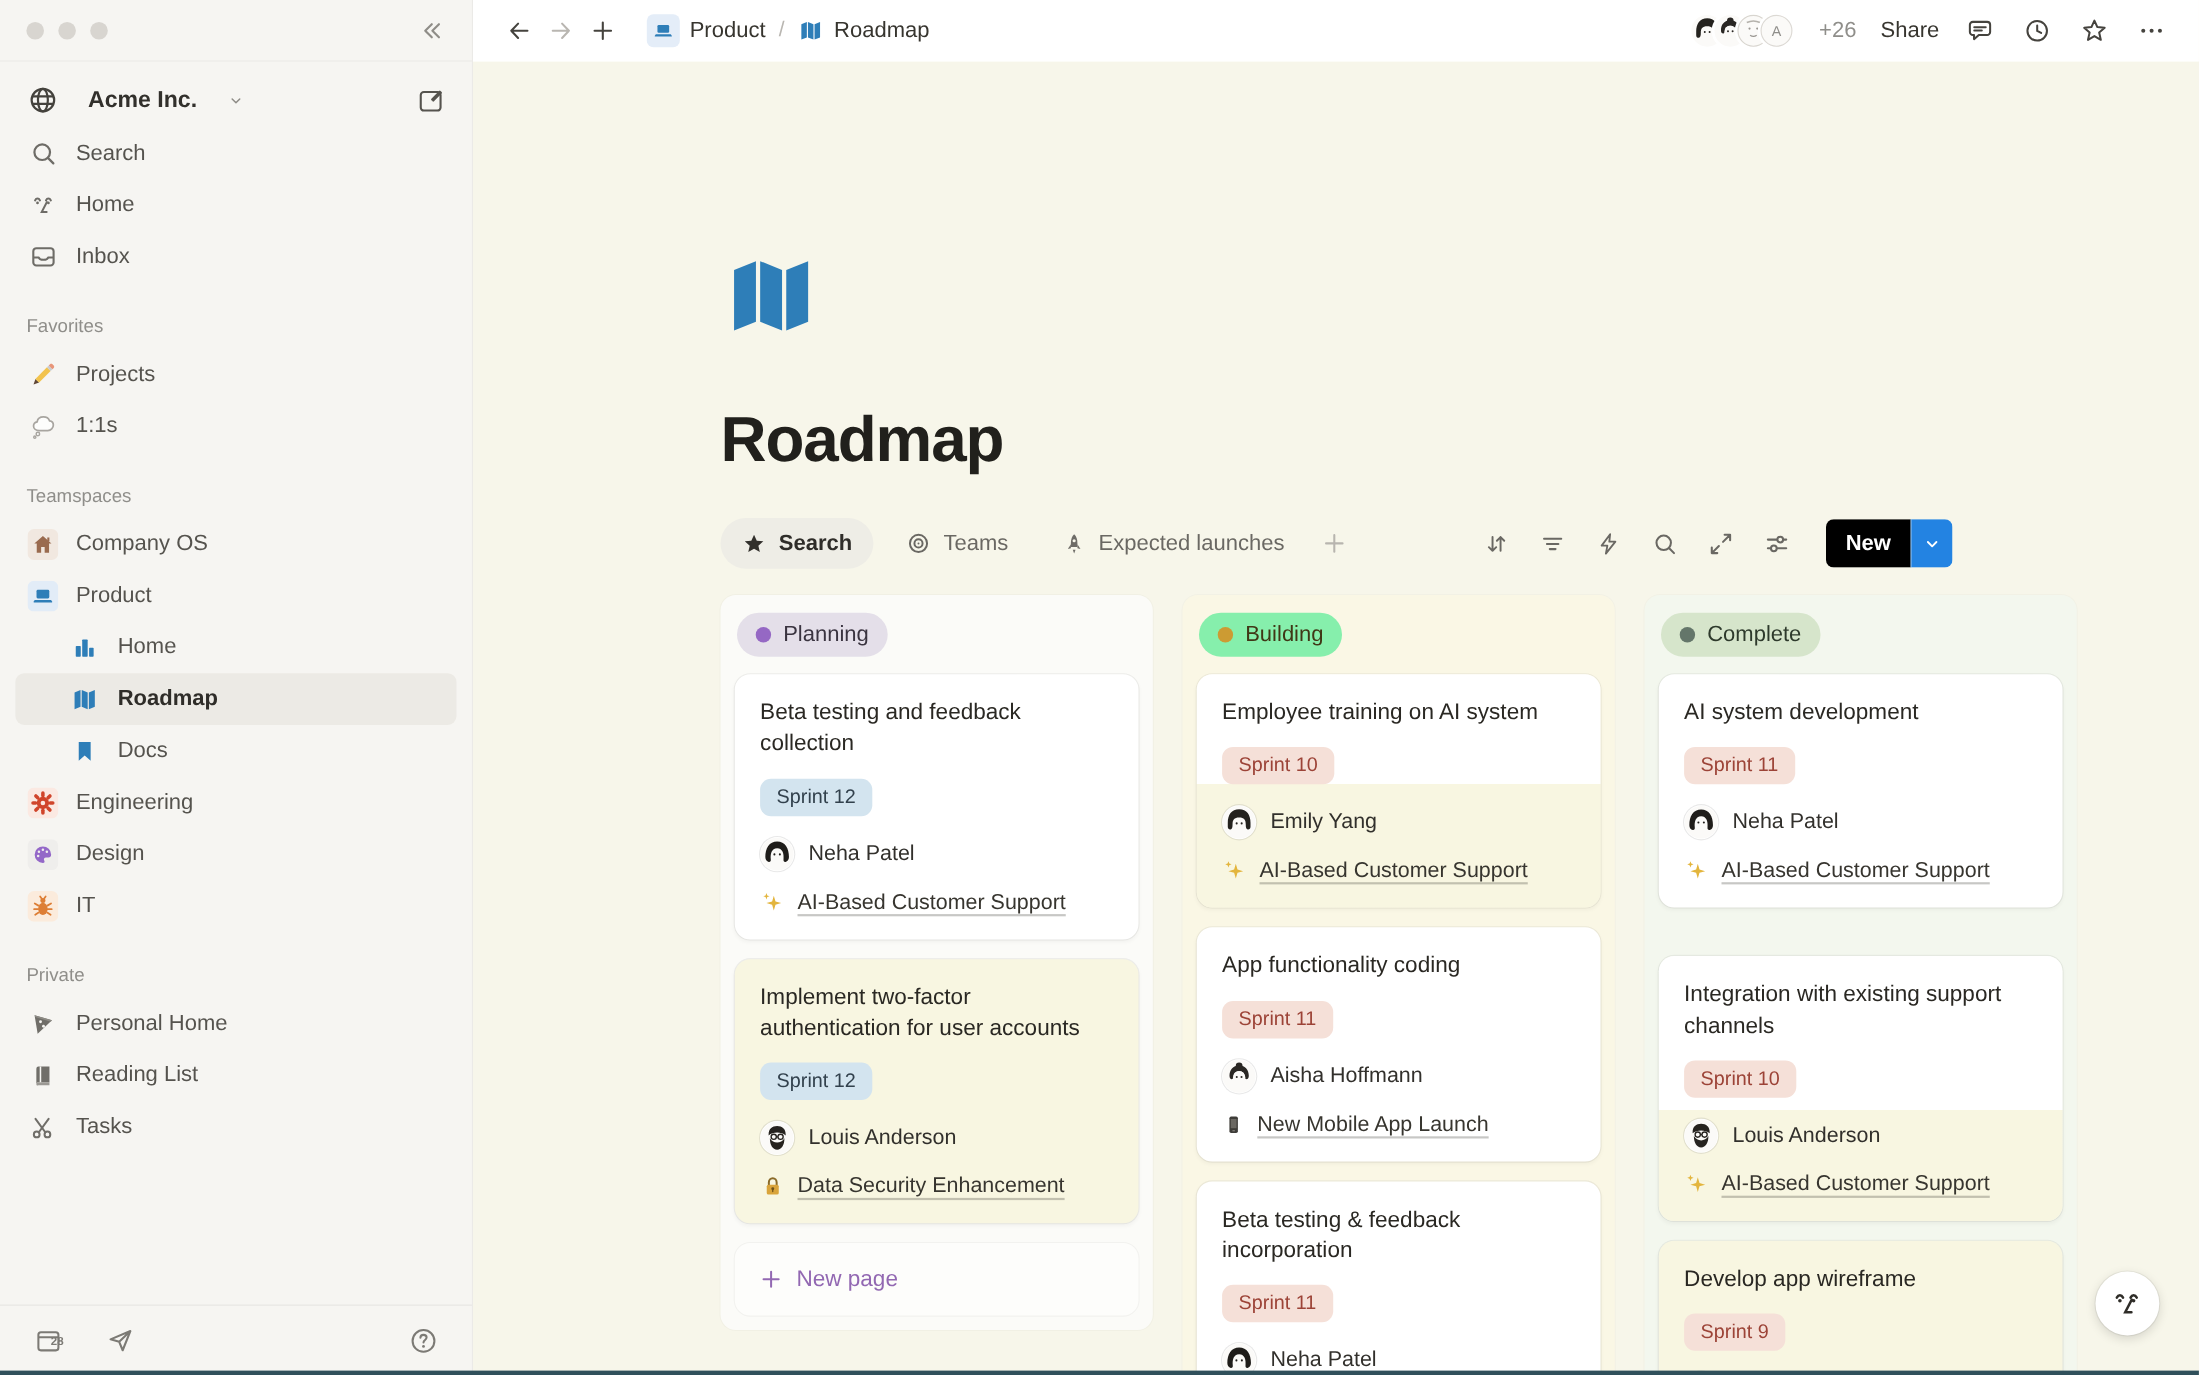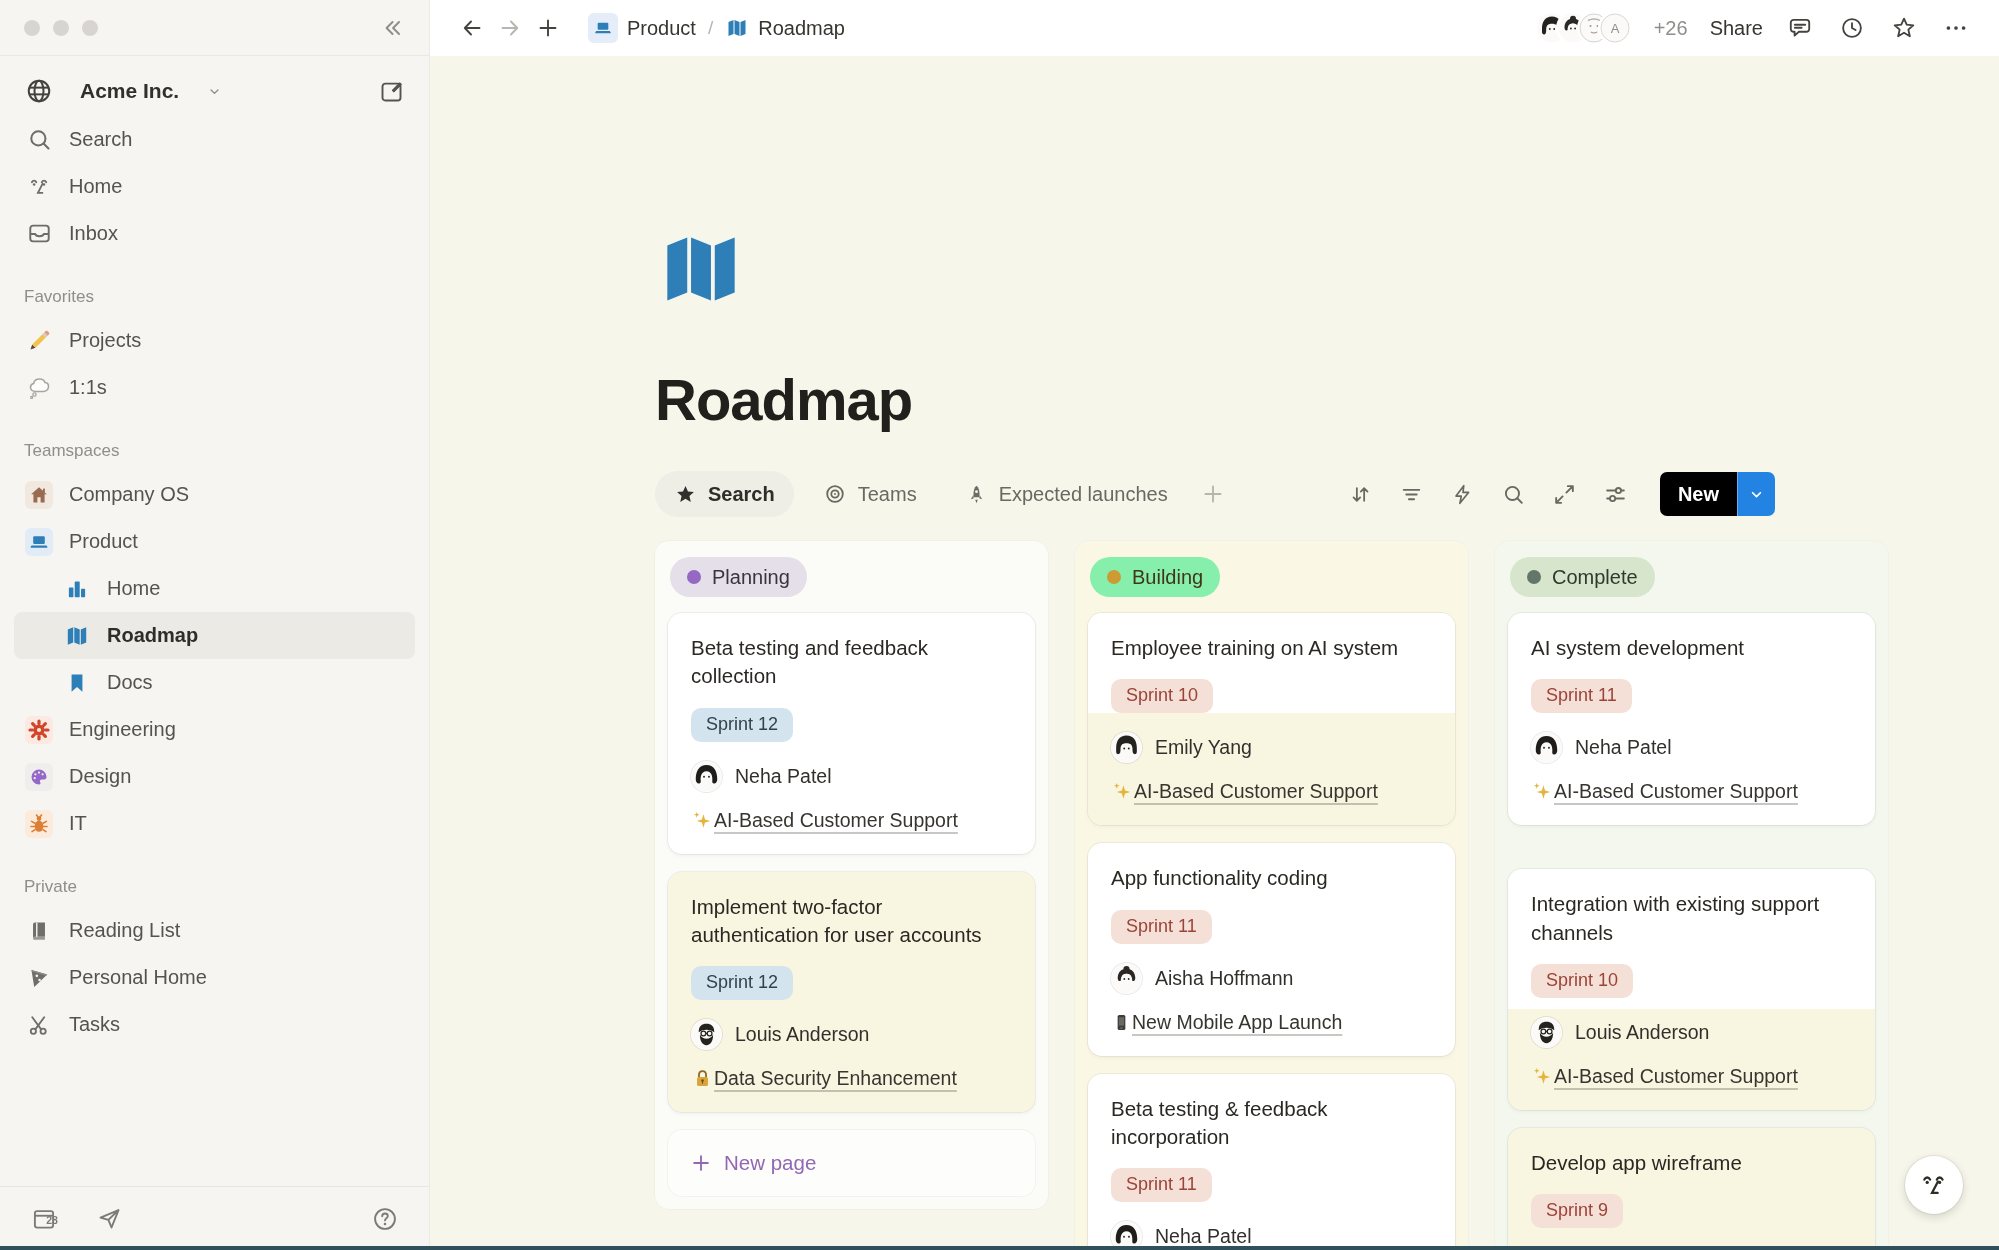--- a/index.html
+++ b/index.html
@@ -74,21 +74,21 @@
   .card { background:#fff; border-radius:14px; box-shadow:0 0 0 1px rgba(15,15,15,0.055), 0 2px 4px rgba(15,15,15,0.045); padding:21px 23px 22px; margin-bottom:18px; cursor:pointer; }
   .card.cream { background:#F8F6E1; }
   .card.split50 { background:linear-gradient(#FFFFFF 47%, #F8F6E1 47%); }
   .card.split60 { background:linear-gradient(#FFFFFF 58%, #F8F6E1 58%);margin-top:44px; }
   .card-title { font-size:20.5px; font-weight:500; color:#2A2823; line-height:1.38; }
   .tag { display:inline-block; margin-top:17px; padding:6px 15px 7px; border-radius:10px; font-size:18px; }
   .tag.blue { background:#D3E4EF; color:#32414D; }
   .tag.red  { background:#F5E0D8; color:#9C4337; }
   .person { display:flex; align-items:center; gap:13px; margin-top:19px; font-size:19.5px; color:#32302C; }
   .avatar-sm { width:31px; height:31px; border-radius:50%; background:#fff; box-shadow:0 0 0 1px rgba(0,0,0,0.09); flex:0 0 31px; }
-  .link-row { display:flex; align-items:center; margin-top:17px; font-size:19.5px; font-weight:500; color:#37352F; }
+  .link-row { display:flex; align-items:center; gap:11px; margin-top:17px; font-size:19.5px; font-weight:500; color:#37352F; }
   .link-row .txt { text-decoration:underline; text-decoration-color:rgba(55,53,47,0.28); text-decoration-thickness:1.5px; text-underline-offset:5px; }
   .newpage { display:flex; align-items:center; gap:12px; background:#FDFDFB; border-radius:14px; box-shadow:0 0 0 1px rgba(15,15,15,0.04); height:66px; padding:0 22px; color:#9268B2; font-size:20.5px; font-weight:500; cursor:pointer; }
 
   .ai-fab { position:absolute; right:36px; bottom:36px; width:58px; height:58px; border-radius:50%; background:#fff; box-shadow:0 0 0 1px rgba(0,0,0,0.06), 0 3px 10px rgba(0,0,0,0.14); display:flex; align-items:center; justify-content:center; cursor:pointer; z-index:5; }
   .bottom-line { position:absolute; left:0; right:0; bottom:0; height:4px; background:#30505B; z-index:9; }
 </style>
 </head>
 <body>
 
 <aside class="sidebar">
@@ -291,37 +291,37 @@
                 </g>
               </g>
             </svg>
           </span>
           <span>IT</span>
         </div>
         <div class="sb-label">Private</div>
         <div class="sb-item">
           <span class="sb-ic">
             <svg width="26" height="26" viewBox="0 0 24 24">
-              <path d="M6.5,6 A1.8,1.8 0 0 1 8.3,4.2 H17.5 V17.4 H8.3 A1.8,1.8 0 0 0 6.5,19.2 Z" fill="#706E69"></path>
-              <path d="M6.5,19.2 A1.8,1.8 0 0 1 8.3,17.4 H17.5 V20 H8.3 A1.3,1.3 0 0 1 6.5,19.2 Z" fill="#9B9994"></path>
-              <rect x="9.3" y="4.2" width="1.3" height="13.2" fill="#F6F5F2"></rect>
-            </svg>
-          </span>
-          <span>Reading List</span>
-        </div>
-        <div class="sb-item">
-          <span class="sb-ic">
-            <svg width="26" height="26" viewBox="0 0 24 24">
               <path d="M5,4.5 L19.6,8.8 L7.6,20.2 Z" fill="#706E69"></path>
               <path d="M5,4.5 L19.6,8.8 L18.6,10 L5.6,6.1 Z" fill="#8D8B85"></path>
               <circle cx="10" cy="10" r="1.2" fill="#F6F5F2"></circle>
               <circle cx="12.5" cy="13.8" r="1.2" fill="#F6F5F2"></circle>
             </svg>
           </span>
           <span>Personal Home</span>
+        </div>
+        <div class="sb-item">
+          <span class="sb-ic">
+            <svg width="26" height="26" viewBox="0 0 24 24">
+              <path d="M6.5,6 A1.8,1.8 0 0 1 8.3,4.2 H17.5 V17.4 H8.3 A1.8,1.8 0 0 0 6.5,19.2 Z" fill="#706E69"></path>
+              <path d="M6.5,19.2 A1.8,1.8 0 0 1 8.3,17.4 H17.5 V20 H8.3 A1.3,1.3 0 0 1 6.5,19.2 Z" fill="#9B9994"></path>
+              <rect x="9.3" y="4.2" width="1.3" height="13.2" fill="#F6F5F2"></rect>
+            </svg>
+          </span>
+          <span>Reading List</span>
         </div>
         <div class="sb-item">
           <span class="sb-ic">
             <svg width="26" height="26" viewBox="0 0 24 24" fill="none" stroke="#706E69" stroke-width="1.7" stroke-linecap="round">
               <circle cx="6.8" cy="17.8" r="2.4"></circle>
               <circle cx="15.8" cy="17.8" r="2.4"></circle>
               <path d="M8.6,16 L16.8,4.8"></path>
               <path d="M14,16 L5.8,4.8"></path>
             </svg>
           </span>

